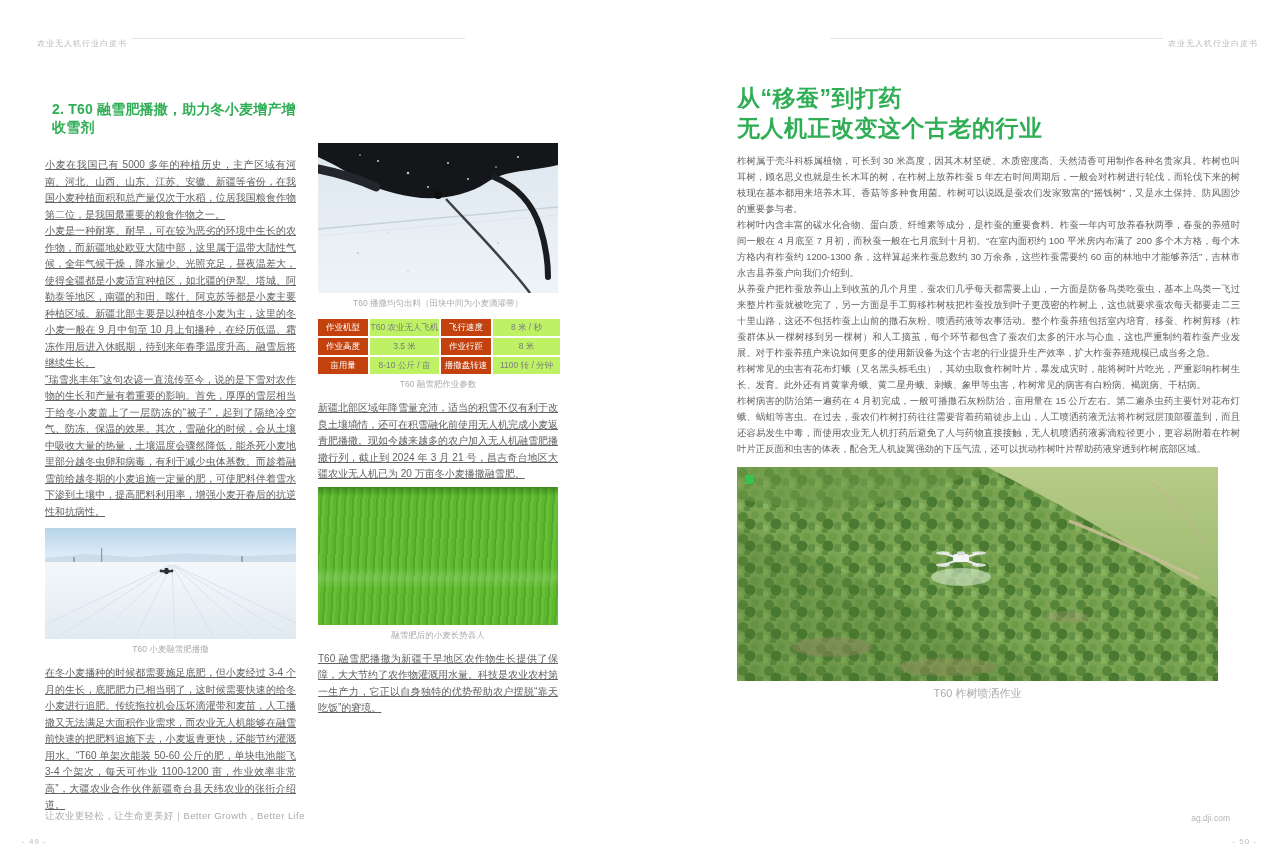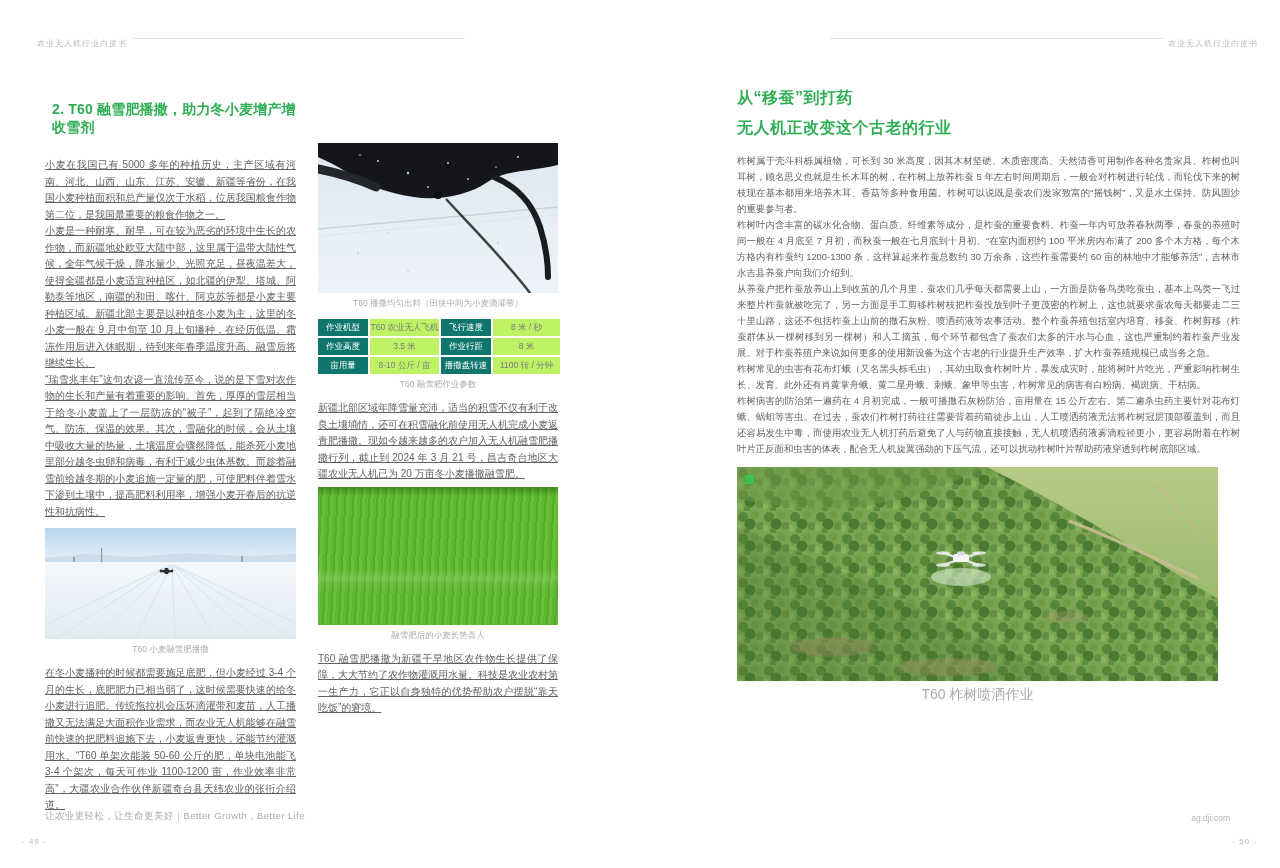--- a/index.html
+++ b/index.html
@@ -30,29 +30,29 @@
   .photo3 { height:138px; margin-top:4px;
     background:
       linear-gradient(180deg, rgba(22,78,12,.42) 0px, rgba(22,78,12,0) 9px),
       linear-gradient(180deg, rgba(255,255,255,0) 58%, rgba(255,255,255,.14) 66%, rgba(255,255,255,0) 74%),
       repeating-linear-gradient(93deg, #5eb72f 0px, #5eb72f 3px, #53ab29 3px, #53ab29 5px, #67c035 5px, #67c035 8px);
   }
 
   
   .ptable { display:grid; grid-template-columns:50px 69px 50px 67px; gap:2px; margin-top:4px; }
   .ptable .cell { height:17px; display:flex; align-items:center; justify-content:center; font-size:8.5px; white-space:nowrap; }
-  .ptable .k { background:#0f766e; color:#ffffff; }
+  .ptable .k { background:#c2410c; color:#ffffff; }
   .ptable .v { background:#bef264; color:#7a7c7e; }
 
   
   .rpage { position:absolute; left:737px; top:83px; width:503px; }
-  .rp-title { margin:0 0 10px 0; font-size:16px; line-height:30px; font-weight:600; color:#2fae55; letter-spacing:.5px; }
+  .rp-title { margin:0 0 10px 0; font-size:23px; line-height:30px; font-weight:600; color:#2fae55; letter-spacing:.5px; }
   .rp-p { margin:0; font-size:9.4px; line-height:16px; color:#5f6163; text-align:justify; }
   .photo4 { width:481px; height:214px; margin-top:10px; }
-  .rp-caption { width:481px; font-size:14px; color:#a9abad; text-align:center; margin:5px 0 10px 0; }
+  .rp-caption { width:481px; font-size:11px; color:#a9abad; text-align:center; margin:5px 0 10px 0; }
 
   
   .slogan { position:absolute; left:45px; top:810px; font-size:9.5px; color:#a9abad; letter-spacing:.4px; }
   .site-url { position:absolute; top:813px; left:1110px; width:120px; text-align:right; font-size:8.5px; color:#b2b5b7; }
   .page-num { position:absolute; top:837px; font-size:8px; color:#b9bcbe; letter-spacing:1px; }
   .page-num.left { left:22px; }
   .page-num.right { right:23px; }
 </style>
 </head>
 <body>

